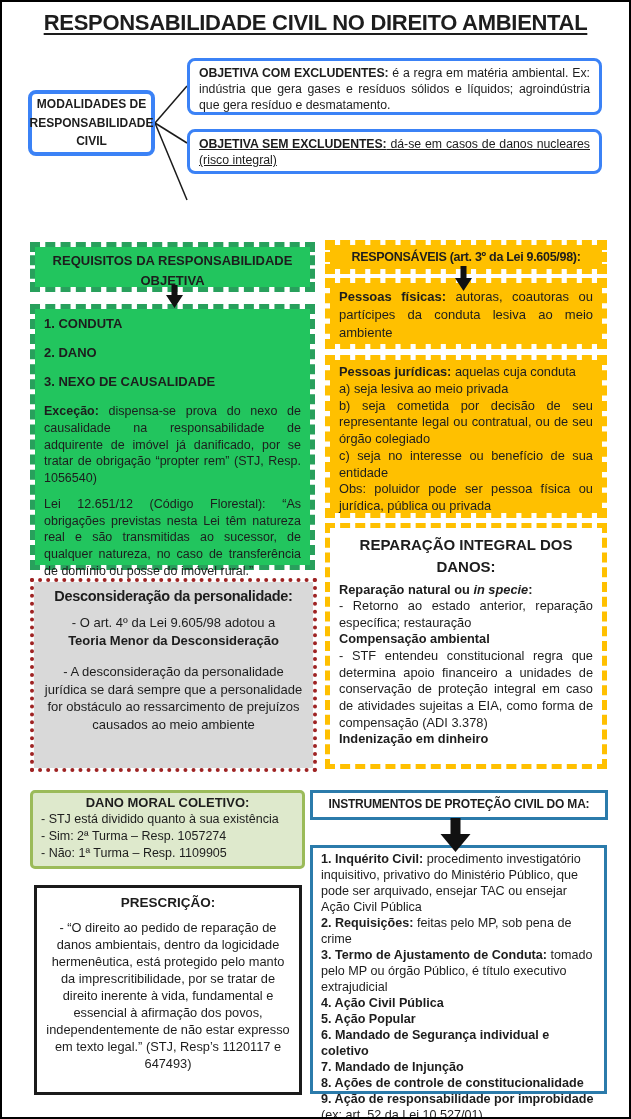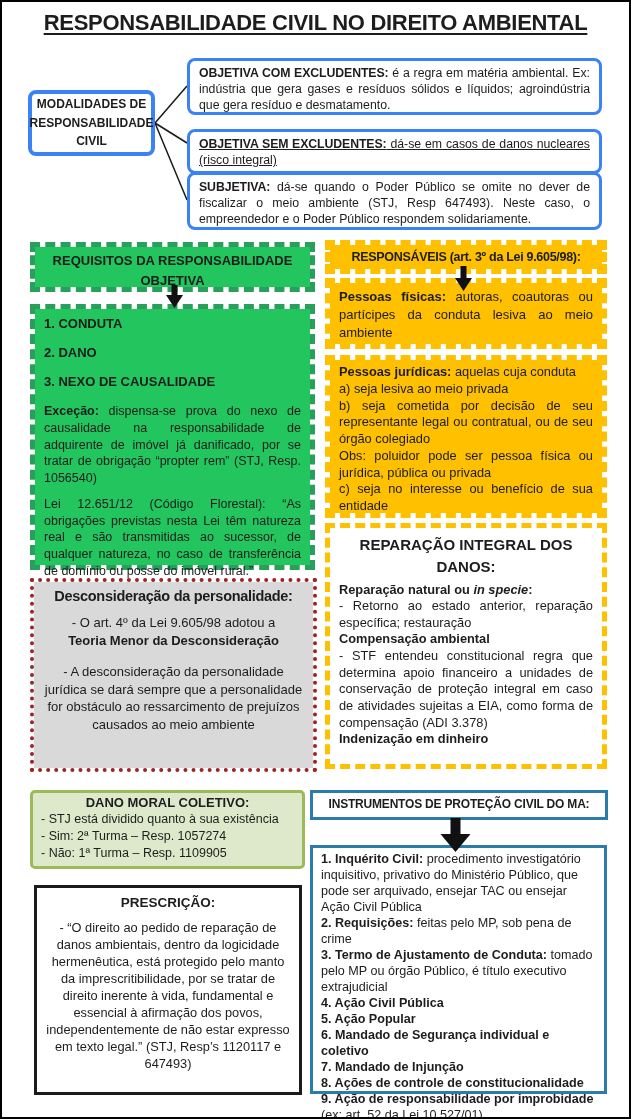--- a/index.html
+++ b/index.html
@@ -98,23 +98,20 @@
   <div class="abs cyan modal">
     <span>MODALIDADES DE RESPONSABILIDADE CIVIL</span>
   </div>
 
   <div class="abs cyan branch b1">
     <b>OBJETIVA COM EXCLUDENTES:</b><span> é a regra em matéria ambiental. Ex: indústria que gera gases e resíduos sólidos e líquidos; agroindústria que gera resíduo e desmatamento.</span>
   </div>
   <div class="abs cyan branch b2">
     <b>OBJETIVA SEM EXCLUDENTES:</b><span> dá-se em casos de danos nucleares (risco integral)</span>
   </div>
-  <div class="abs cyan branch b3">
-    <b>SUBJETIVA:</b><span> dá-se quando o Poder Público se omite no dever de fiscalizar o meio ambiente (STJ, Resp 647493). Neste caso, o empreendedor e o Poder Público respondem solidariamente.</span>
-  </div>
 
   <div class="abs greenbox req-head">
     <span>REQUISITOS DA RESPONSABILIDADE OBJETIVA</span>
   </div>
   <svg class="abs arrow" style="left:164px; top:283px;" width="17" height="23">
     <path d="M5.5 0 h6 v10 h5.5 l-8.5 13 -8.5 -13 h5.5 z" fill="#111"></path>
   </svg>
   <div class="abs greenbox req-body">
     <div class="req-item">1. CONDUTA</div>
     <div class="req-item">2. DANO</div>
@@ -133,22 +130,22 @@
   </svg>
   <div class="abs goldbox fisicas">
     <b>Pessoas físicas:</b><span> autoras, coautoras ou partícipes da conduta lesiva ao meio ambiente</span>
   </div>
   <div class="abs goldbox juridicas">
     <div>
       <b>Pessoas jurídicas:</b><span> aquelas cuja conduta</span>
     </div>
     <div>a) seja lesiva ao meio privada</div>
     <div>b) seja cometida por decisão de seu representante legal ou contratual, ou de seu órgão colegiado</div>
+    <div>c) seja no interesse ou benefício de sua entidade</div>
     <div>Obs: poluidor pode ser pessoa física ou jurídica, pública ou privada</div>
-    <div>c) seja no interesse ou benefício de sua entidade</div>
   </div>
 
   <div class="abs rep-box">
     <div class="rep-head">REPARAÇÃO INTEGRAL DOS DANOS:</div>
     <div class="rep-line rep-bold">
       <span>Reparação natural ou </span><i>in specie</i><span>:</span>
     </div>
     <div class="rep-line">- Retorno ao estado anterior, reparação específica; restauração</div>
     <div class="rep-line rep-bold">Compensação ambiental</div>
     <div class="rep-line">- STF entendeu constitucional regra que determina apoio financeiro a unidades de conservação de proteção integral em caso de atividades sujeitas a EIA, como forma de compensação (ADI 3.378)</div>

